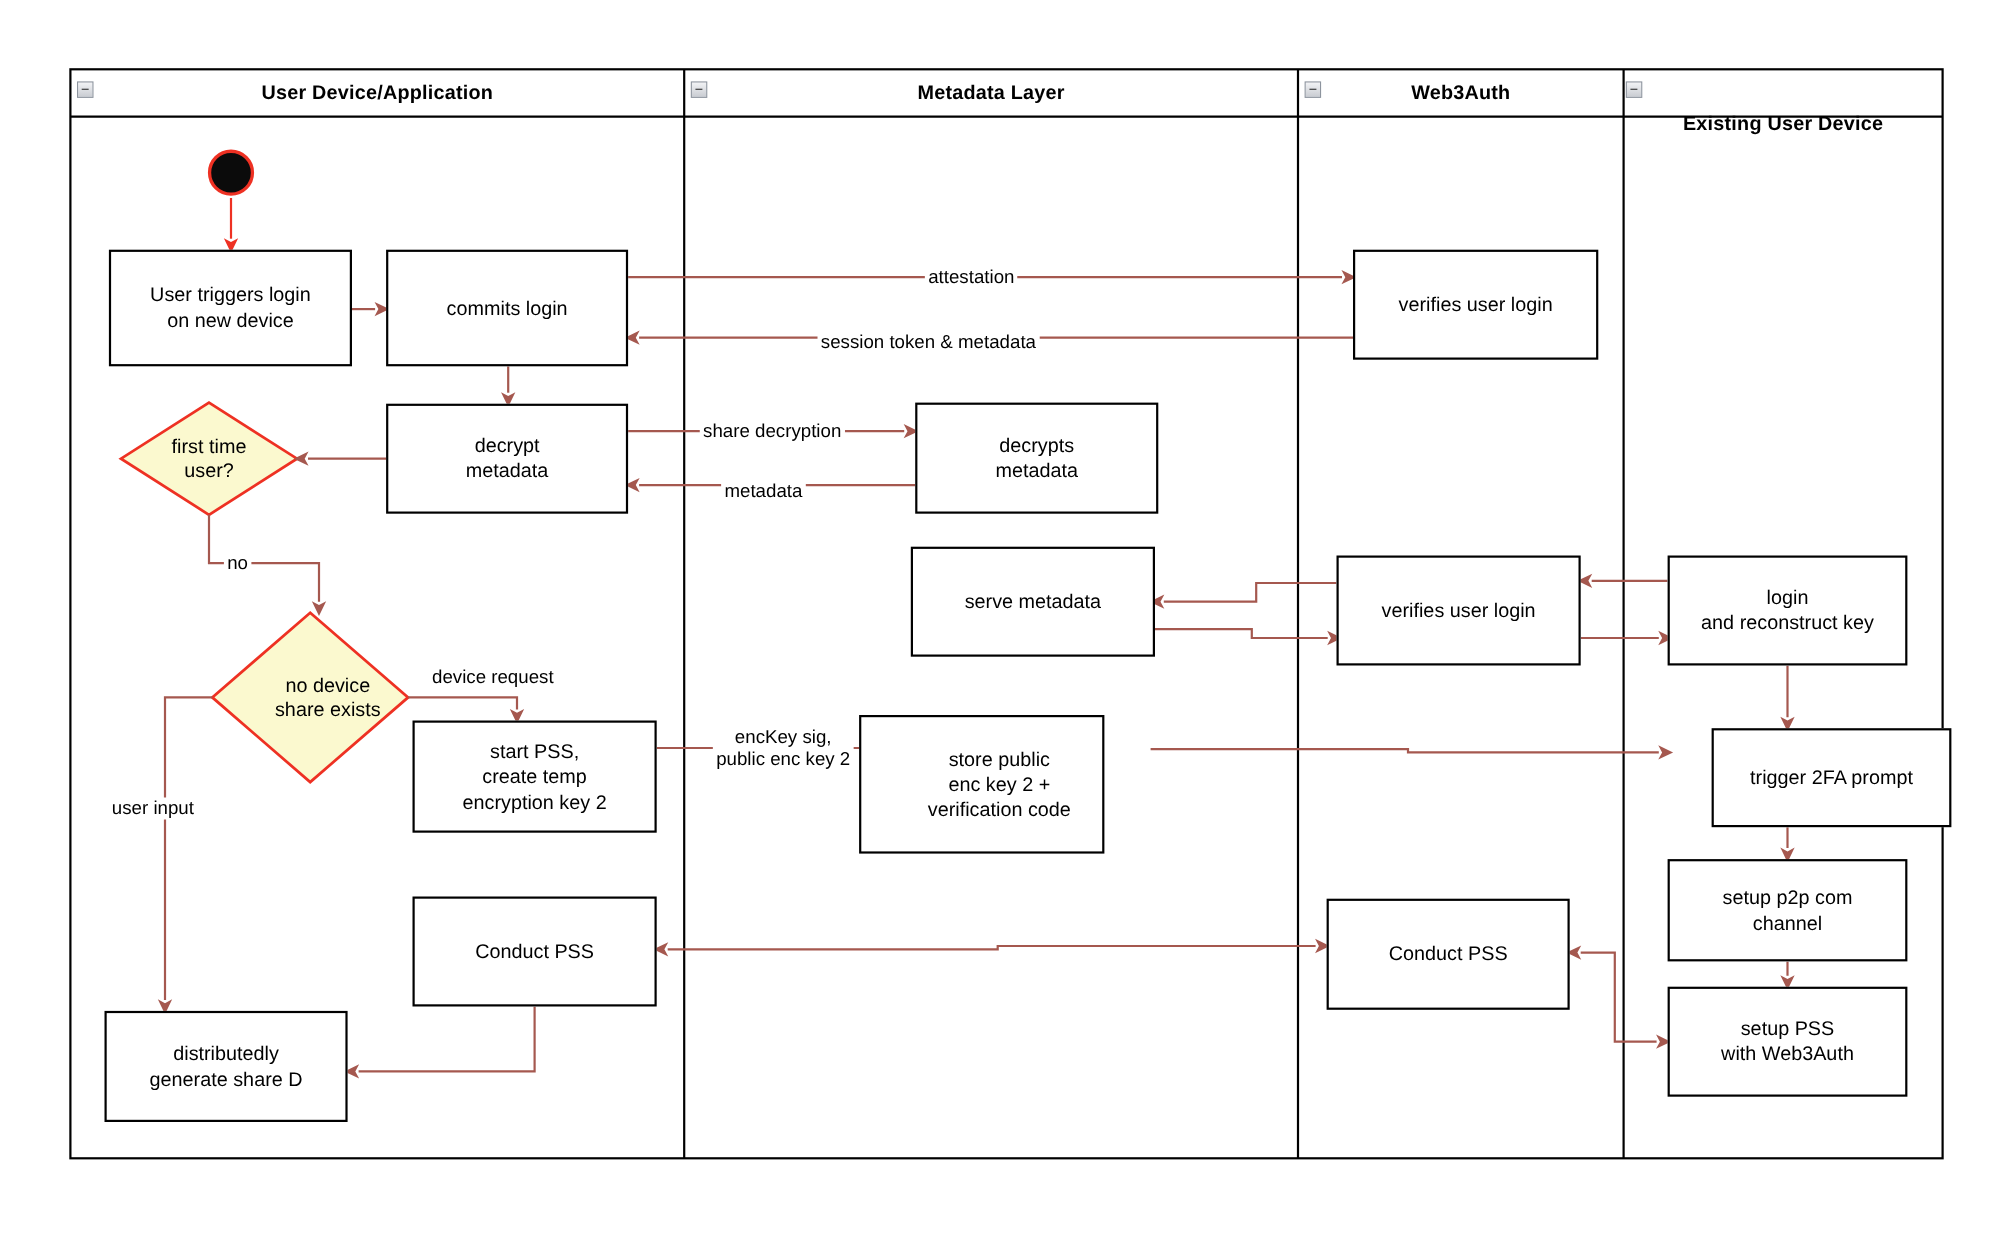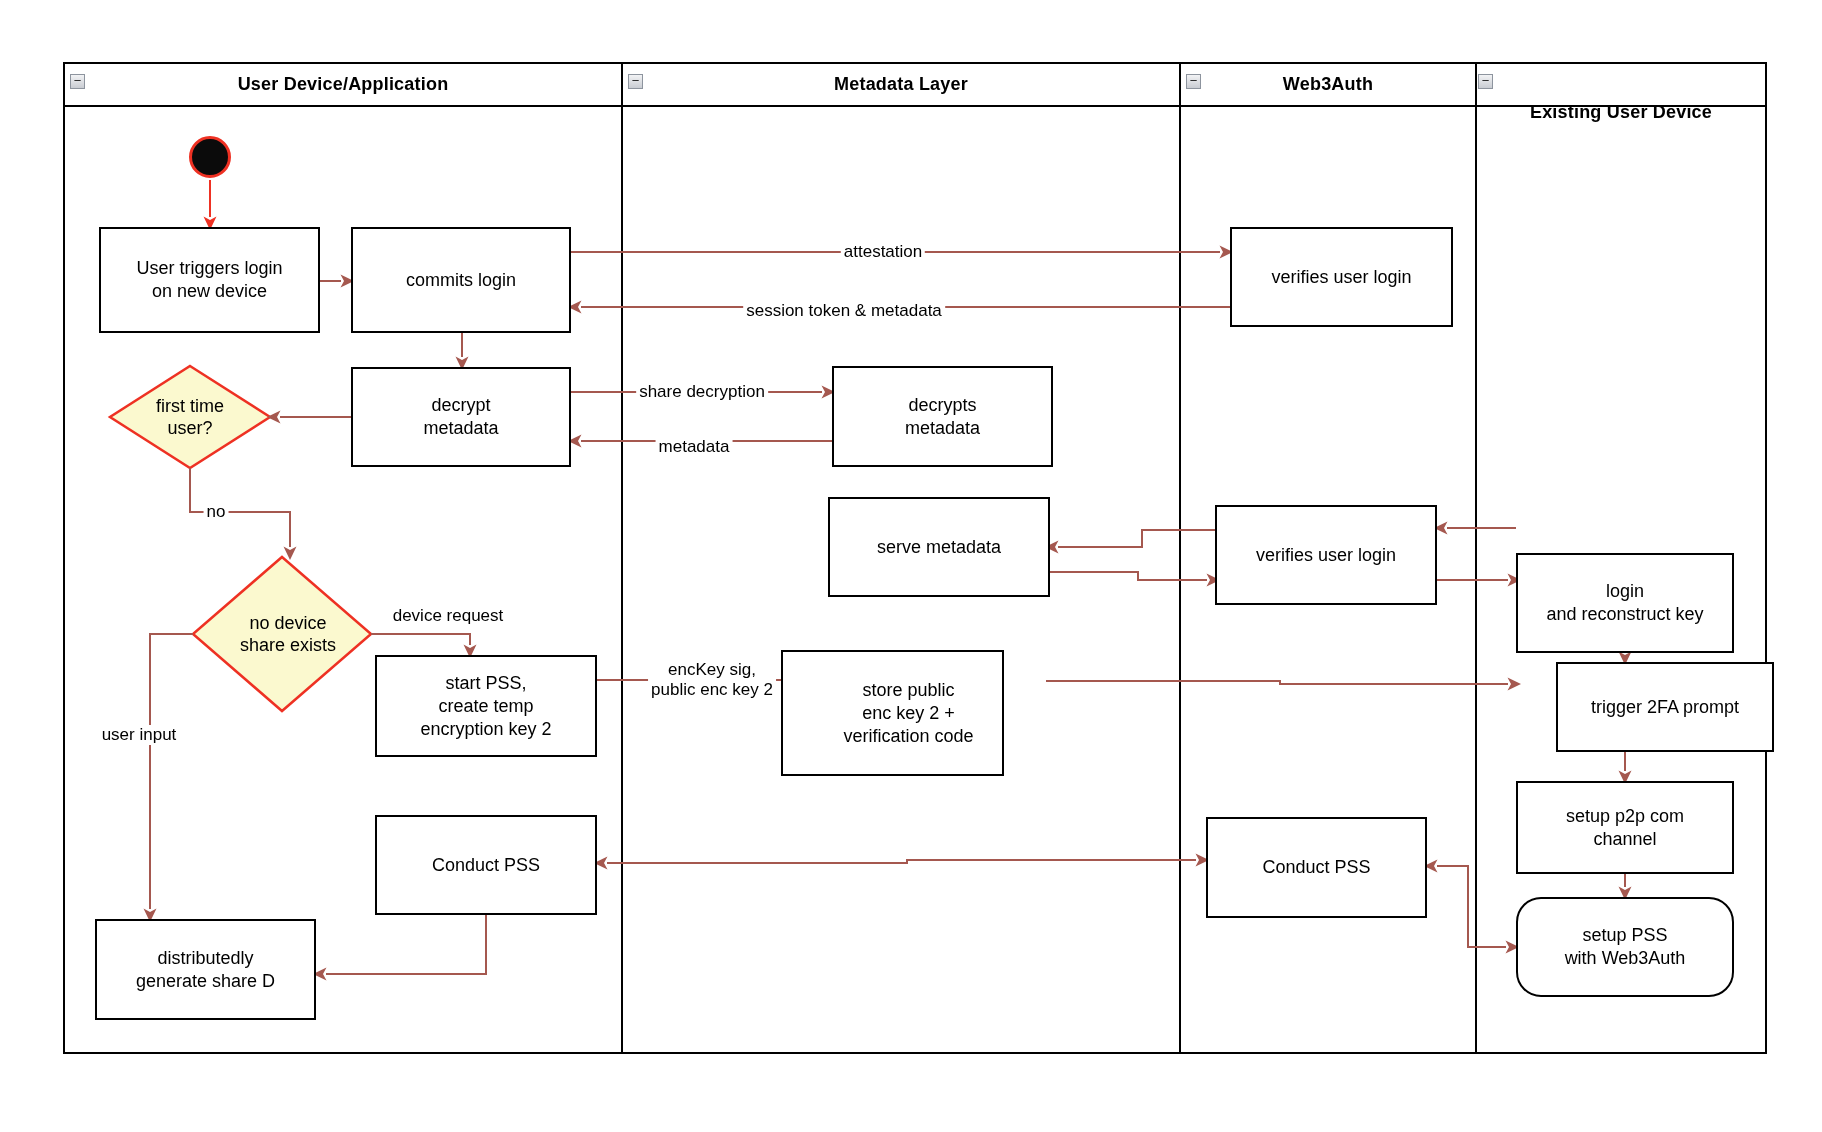--- a/index.html
+++ b/index.html
@@ -108,40 +108,40 @@
 metadata</div>
   <div class="box" style="left:375px;top:655px;width:222px;height:102px;">start PSS,
 create temp
 encryption key 2</div>
   <div class="box" style="left:375px;top:815px;width:222px;height:100px;">Conduct PSS</div>
   <div class="box" style="left:95px;top:919px;width:221px;height:101px;">distributedly
 generate share D</div>
 
   <div class="dlabel" style="left:190px;top:417px;">first time
 user?</div>
-  <div class="dlabel" style="left:288px;top:634px;">no device
+  <div class="dlabel" style="left:298px;top:634px;">no device
 share exists</div>
 
   <div class="box" style="left:832px;top:366px;width:221px;height:101px;">decrypts
 metadata</div>
   <div class="box" style="left:828px;top:497px;width:222px;height:100px;">serve metadata</div>
   <div class="box" style="left:781px;top:650px;width:223px;height:126px;padding-left:32px;">store public
 enc key 2 +
 verification code</div>
 
   <div class="box" style="left:1230px;top:227px;width:223px;height:100px;">verifies user login</div>
   <div class="box" style="left:1215px;top:505px;width:222px;height:100px;">verifies user login</div>
   <div class="box" style="left:1206px;top:817px;width:221px;height:101px;">Conduct PSS</div>
 
-  <div class="box" style="left:1516px;top:505px;width:218px;height:100px;margin-top:48px;">login
+  <div class="box" style="left:1516px;top:505px;width:218px;height:100px;">login
 and reconstruct key</div>
   <div class="box" style="left:1516px;top:662px;width:218px;height:90px;margin-left:40px;">trigger 2FA prompt</div>
   <div class="box" style="left:1516px;top:781px;width:218px;height:93px;">setup p2p com
 channel</div>
-  <div class="box" style="left:1516px;top:897px;width:218px;height:100px;border-radius:25px;">setup PSS
+  <div class="box" style="left:1516px;top:897px;width:218px;height:100px;">setup PSS
 with Web3Auth</div>
 
   <div class="elabel" style="left:883px;top:252px;">attestation</div>
   <div class="elabel" style="left:844px;top:311px;">session token &amp; metadata</div>
   <div class="elabel" style="left:702px;top:392px;">share decryption</div>
   <div class="elabel" style="left:694px;top:447px;">metadata</div>
   <div class="elabel" style="left:216px;top:512px;">no</div>
   <div class="elabel" style="left:448px;top:616px;">device request</div>
   <div class="elabel" style="left:139px;top:735px;">user input</div>
   <div class="elabel" style="left:712px;top:680px;">encKey sig,

